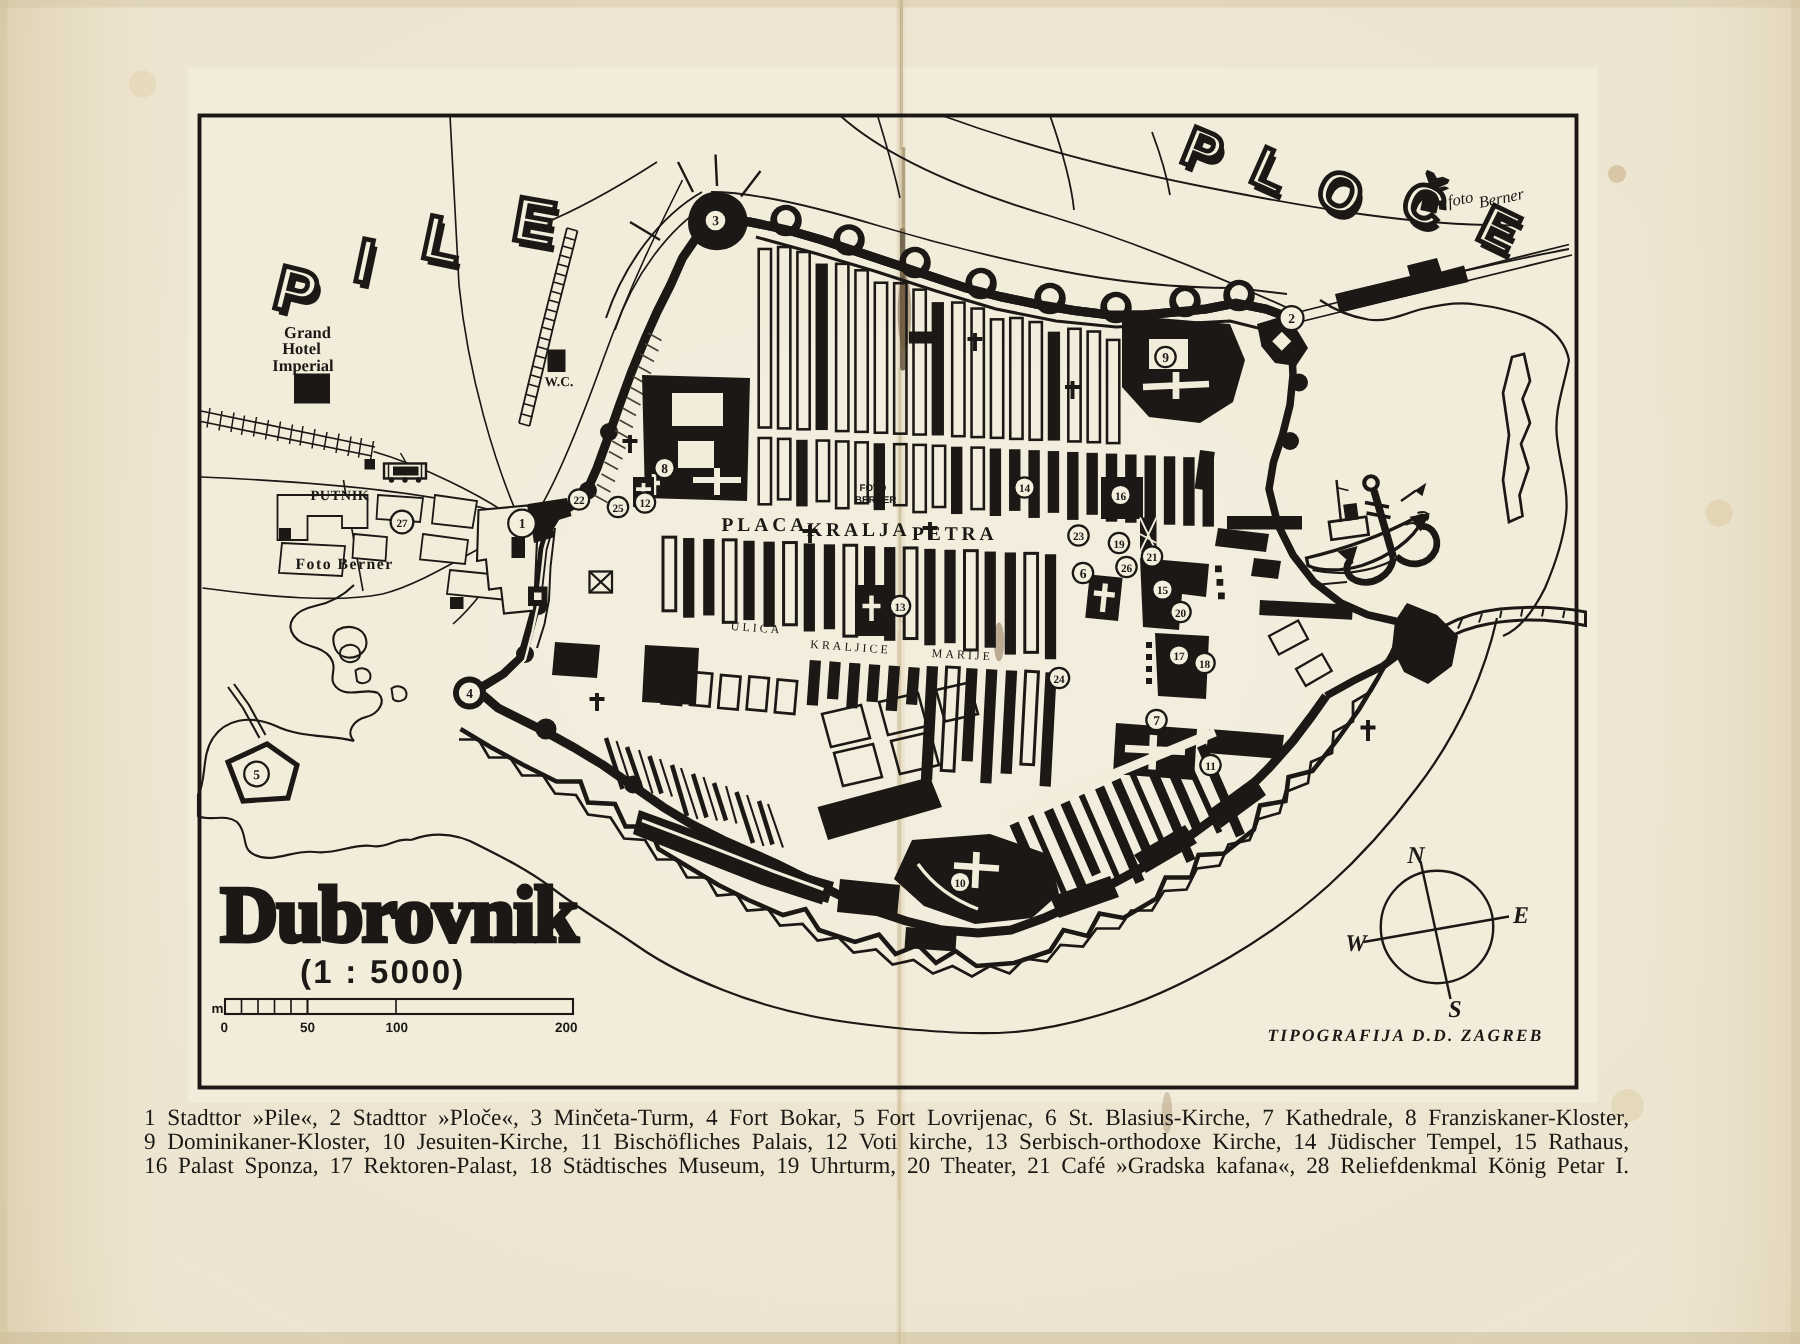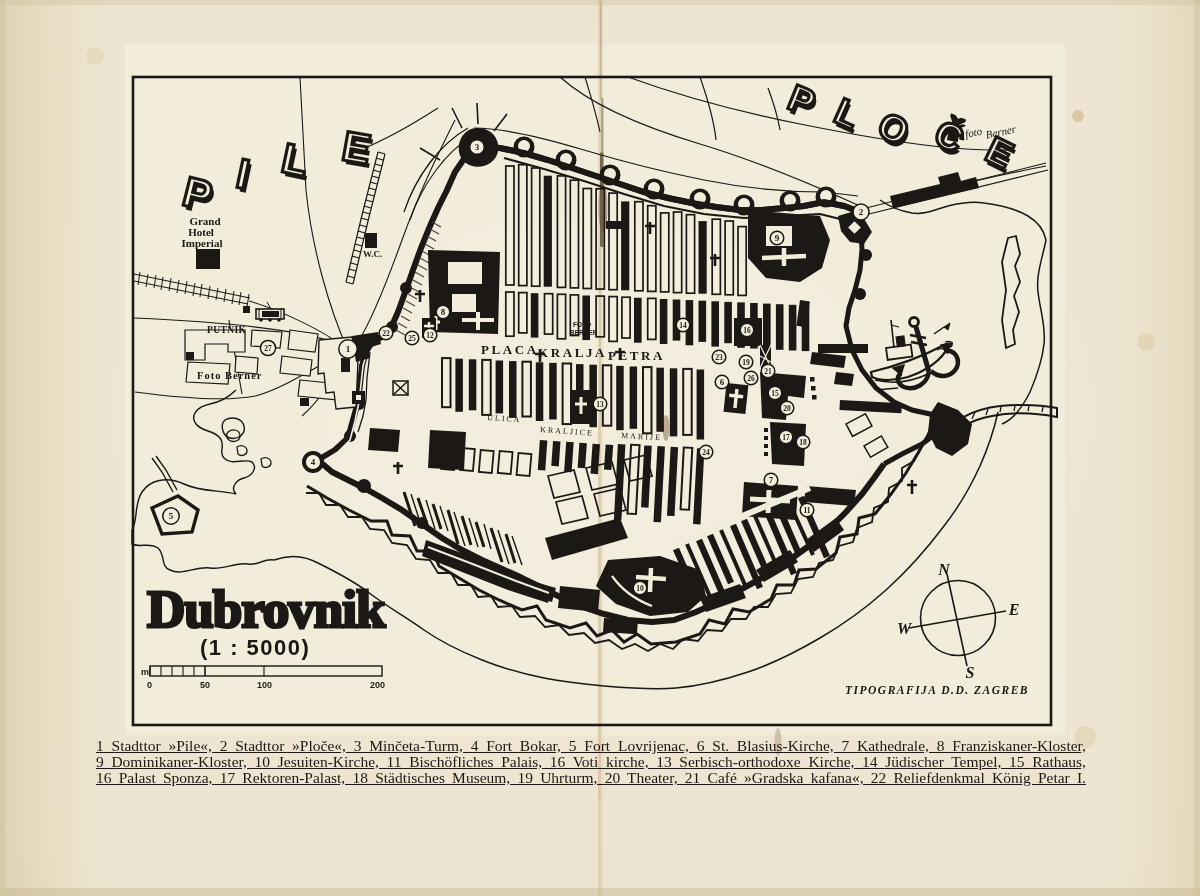--- a/index.html
+++ b/index.html
@@ -1,19 +1,19 @@
 <!DOCTYPE html>
 <html><head><meta charset="utf-8">
 <style>
 html,body{margin:0;padding:0;width:1200px;height:896px;overflow:hidden;}
 body{font-family:"Liberation Serif", serif;background:#e9e0c9;}
 #sheet{position:relative;width:1200px;height:896px;}
 svg{position:absolute;top:0;left:0;}
 .legend{position:absolute;left:96px;top:738px;width:990px;color:#1b1815;font-size:15.5px;line-height:16px;font-family:"Liberation Serif",serif;}
-.jl{text-align:justify;text-align-last:justify;text-decoration:underline;}
+.jl{text-align:justify;text-align-last:justify;}
 .jl4{width:874px;text-align:justify;text-align-last:justify;}
 </style></head>
 <body>
 <div id="sheet">
 <svg width="1200" height="896" viewBox="0 0 1200 896">
 <defs>
 <radialGradient id="vig" cx="50%" cy="46%" r="78%">
 <stop offset="0%" stop-color="#f4eedb" stop-opacity="0.8"></stop>
 <stop offset="80%" stop-color="#ece3cd" stop-opacity="0"></stop>
 <stop offset="100%" stop-color="#dccba6" stop-opacity="0.25"></stop>
@@ -820,15 +820,15 @@
 <text x="141" y="675">m</text>
 <text x="147" y="688">0</text>
 <text x="200" y="688">50</text>
 <text x="257" y="688">100</text>
 <text x="370" y="688">200</text>
 </g>
 </svg>
 
 <div class="legend">
 <div class="jl">1 Stadttor »Pile«, 2 Stadttor »Ploče«, 3 Minčeta-Turm, 4 Fort Bokar, 5 Fort Lovrijenac, 6 St. Blasius-Kirche, 7 Kathedrale, 8 Franziskaner-Kloster,</div>
-<div class="jl">9 Dominikaner-Kloster, 10 Jesuiten-Kirche, 11 Bischöfliches Palais, 16 Voti kirche, 13 Serbisch-orthodoxe Kirche, 14 Jüdischer Tempel, 15 Rathaus,</div>
-<div class="jl">16 Palast Sponza, 17 Rektoren-Palast, 18 Städtisches Museum, 19 Uhrturm, 20 Theater, 21 Café »Gradska kafana«, 22 Reliefdenkmal König Petar I.</div>
+<div class="jl">9 Dominikaner-Kloster, 10 Jesuiten-Kirche, 11 Bischöfliches Palais, 12 Voti kirche, 13 Serbisch-orthodoxe Kirche, 14 Jüdischer Tempel, 15 Rathaus,</div>
+<div class="jl">16 Palast Sponza, 17 Rektoren-Palast, 18 Städtisches Museum, 19 Uhrturm, 20 Theater, 21 Café »Gradska kafana«, 28 Reliefdenkmal König Petar I.</div>
 </div>
 </div>
 </body></html>

